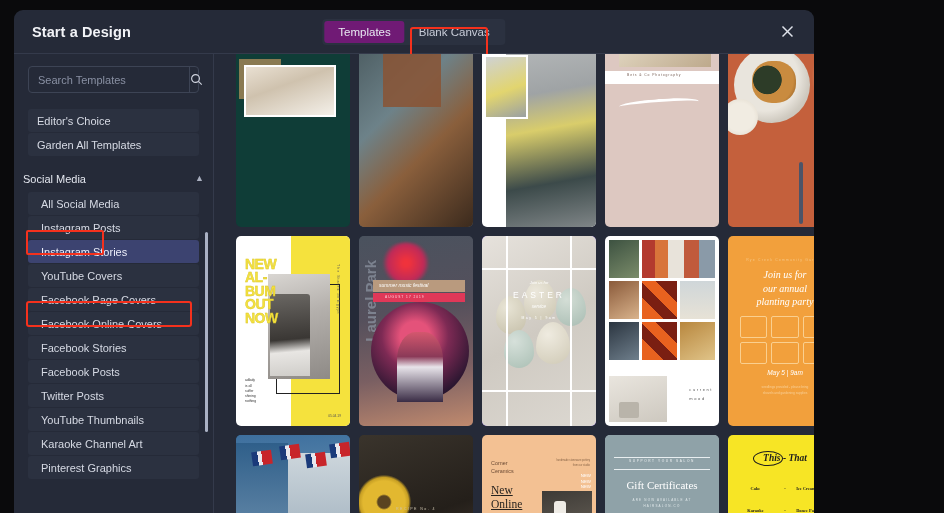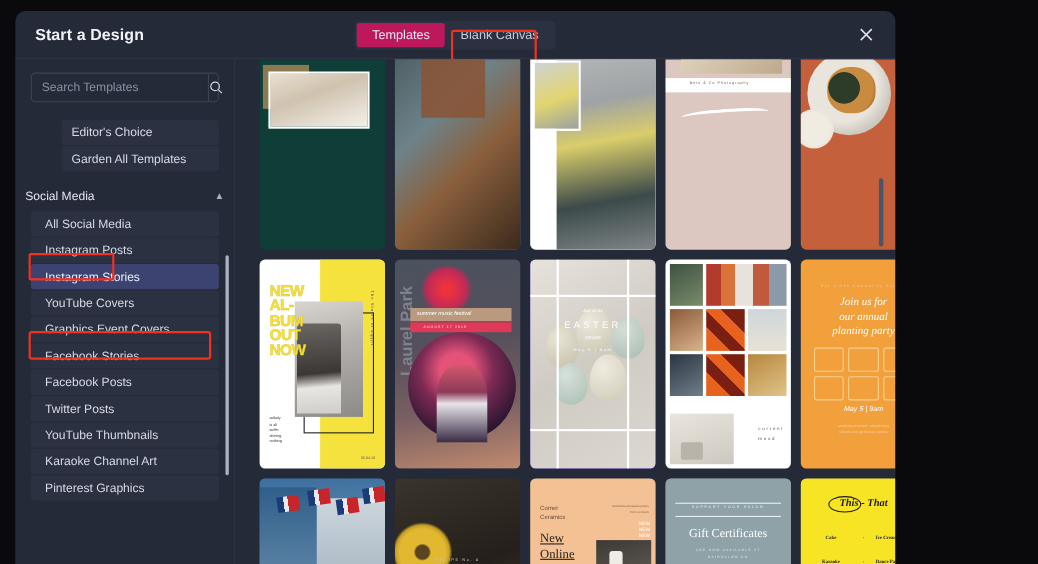--- a/index.html
+++ b/index.html
@@ -43,21 +43,21 @@
     padding: 2px;
   }
   .tab {
     padding: 5px 14px;
     font-size: 11.5px;
     color: #c8ccd8;
     border-radius: 3px;
     cursor: pointer;
     white-space: nowrap;
   }
-  .tab.active { background: #be185d; color: #e8eaf2; }
+  .tab.active { background: #701a75; color: #e8eaf2; }
   .tab-highlight {
     position: absolute;
     left: 396px; top: 17px;
     width: 78px; height: 30px;
     border: 2.5px solid #f5311d;
     border-radius: 3px;
     pointer-events: none;
   }
   .close-btn {
     position: absolute;
@@ -99,21 +99,21 @@
     padding: 0 9px;
     font-family: "Liberation Sans", sans-serif;
   }
   .search-input::placeholder { color: #8990a3; }
   .search-btn {
     width: 30px; height: 25px;
     border-left: 1px solid #3d4455;
     display: flex; align-items: center; justify-content: center;
     cursor: pointer;
   }
-  .nav-list { padding: 0 14px; margin-left: 28px; }
+  .nav-list { padding: 0 14px; }
   .nav-item {
     height: 23px;
     margin-bottom: 1px;
     background: #2b3140;
     border-radius: 3px;
     display: flex; align-items: center;
     padding: 0 9px;
     color: #d6dae4;
     font-size: 11px;
     cursor: pointer;
@@ -452,21 +452,22 @@
       <div class="section-head">
         <span>Social Media</span>
         <span class="chev">▲</span>
       </div>
 
       <div class="sub-list">
         <div class="sub-item">All Social Media</div>
         <div class="sub-item">Instagram Posts</div>
         <div class="sub-item selected">Instagram Stories</div>
         <div class="sub-item">YouTube Covers</div>
-        <div class="sub-item">Graphics Event Covers</div>
+        <div class="sub-item">Facebook Page Covers</div>
+        <div class="sub-item">Facebook Online Covers</div>
         <div class="sub-item">Facebook Stories</div>
         <div class="sub-item">Facebook Posts</div>
         <div class="sub-item">Twitter Posts</div>
         <div class="sub-item">YouTube Thumbnails</div>
         <div class="sub-item">Karaoke Channel Art</div>
         <div class="sub-item">Pinterest Graphics</div>
       </div>
 
       <div class="sidebar-scroll"></div>
       <div class="hl-social"></div>

